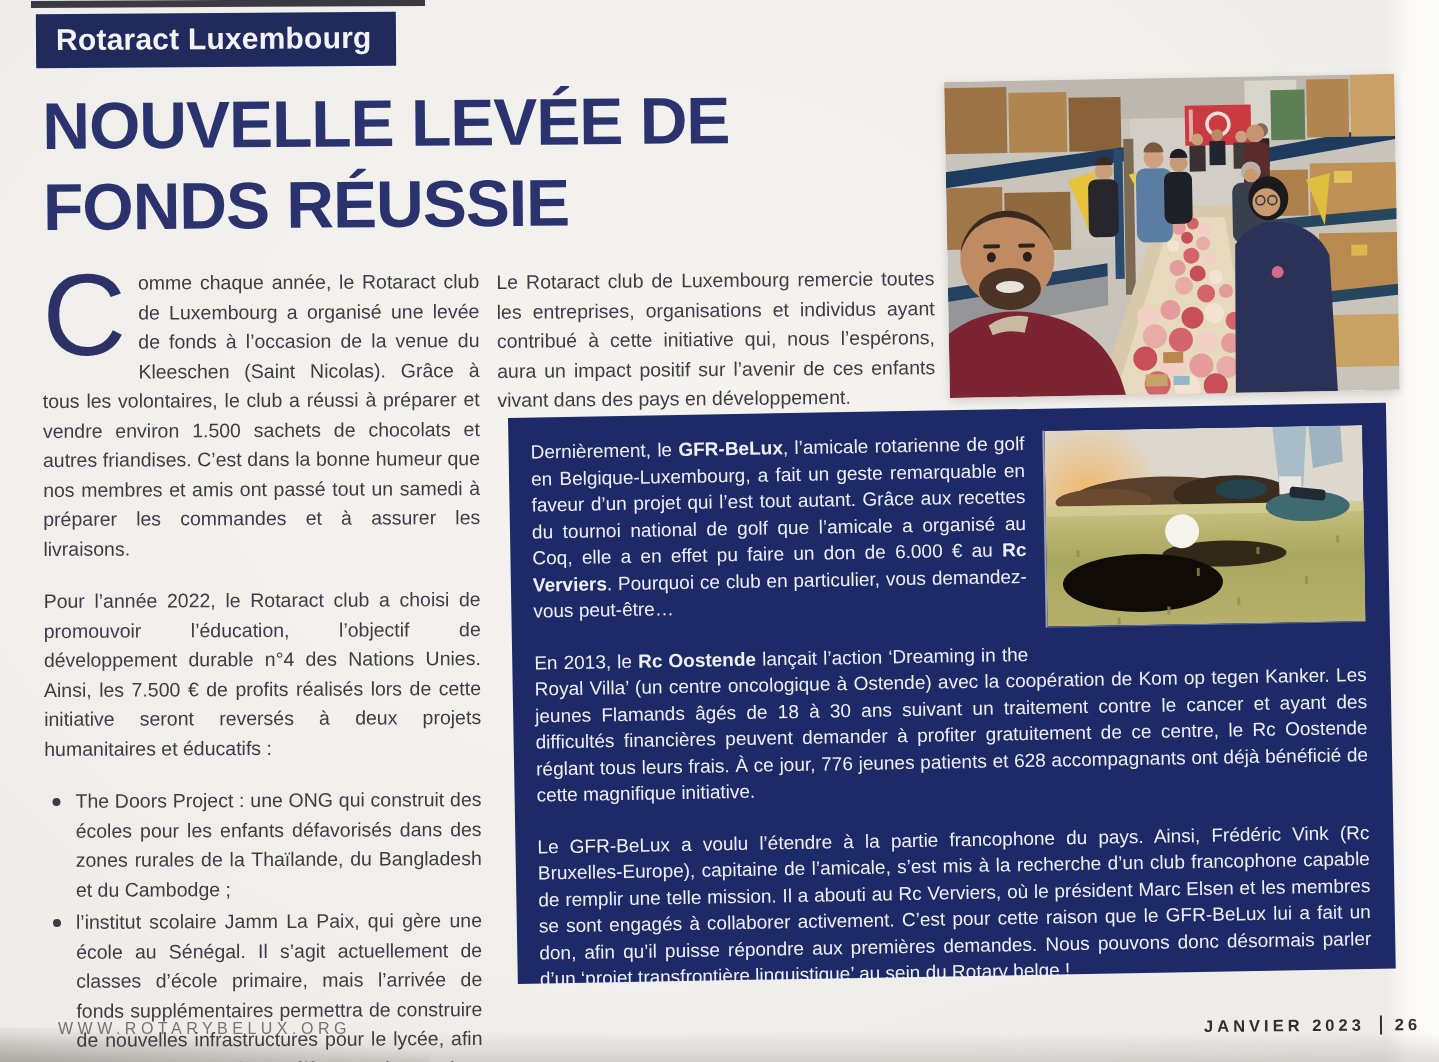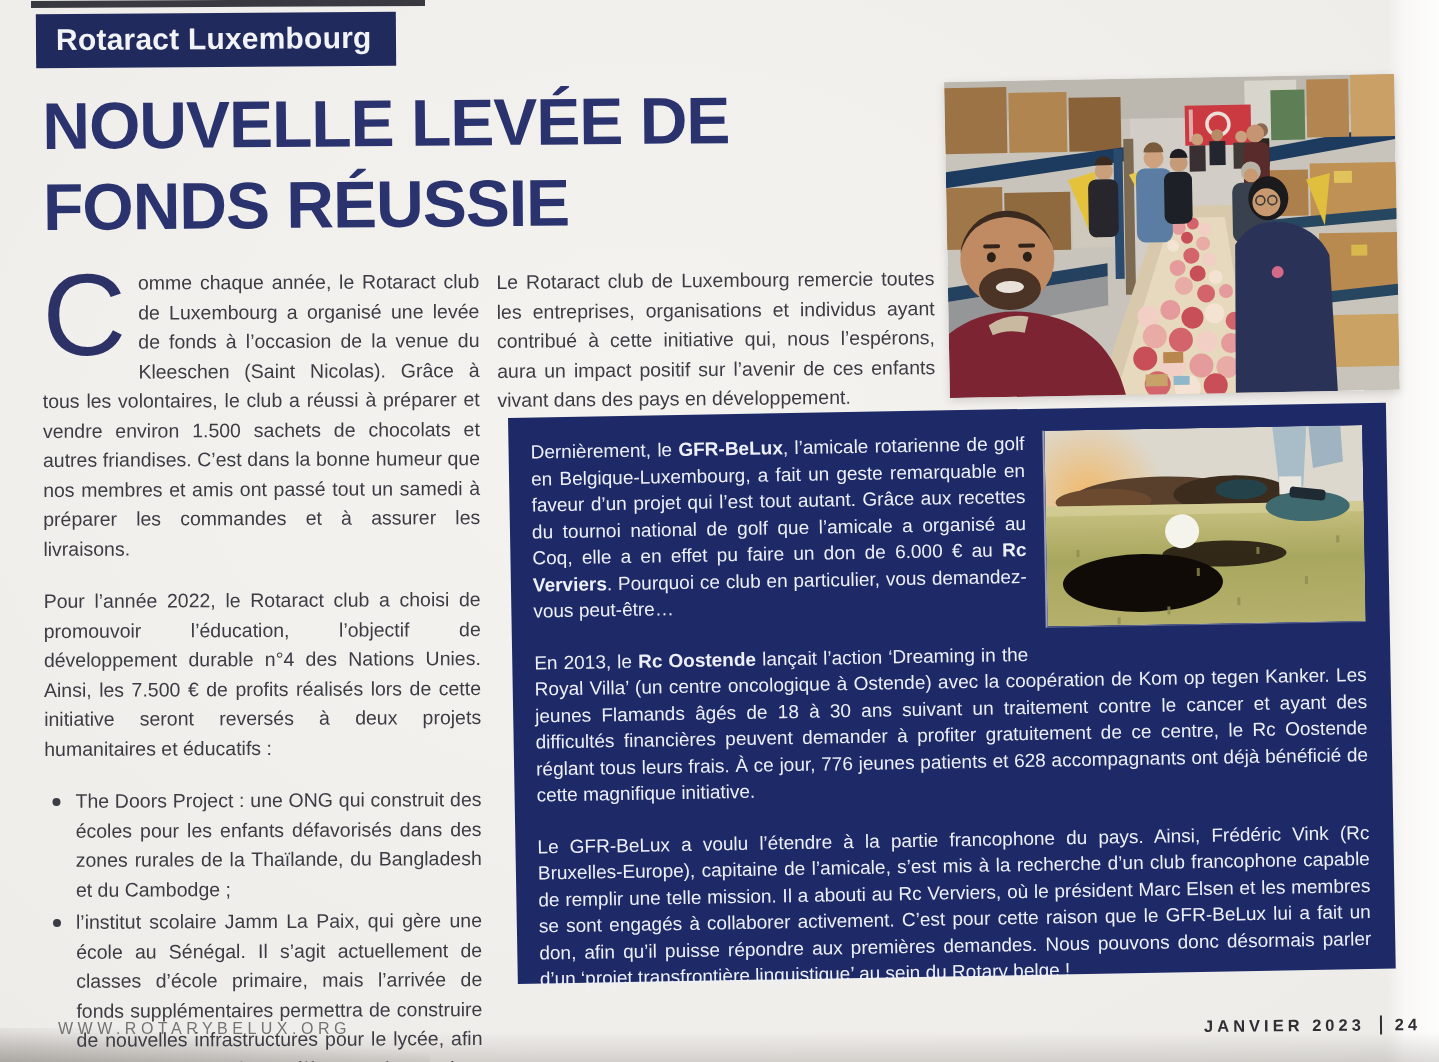--- a/index.html
+++ b/index.html
@@ -271,14 +271,14 @@
       </g>
     </svg>
   </div>
   <p><span>Dernièrement, le </span><span class="b">GFR-BeLux</span><span>, l’amicale rotarienne de golf en Belgique-Luxembourg, a fait un geste remarquable en faveur d’un projet qui l’est tout autant. Grâce aux recettes du tournoi national de golf que l’amicale a organisé au Coq, elle a en effet pu faire un don de 6.000 € au </span><span class="b">Rc Verviers</span><span>. Pourquoi ce club en particulier, vous demandez-vous peut-être…</span></p>
   <p><span>En 2013, le </span><span class="b">Rc Oostende</span><span> lançait l’action ‘Dreaming in the Royal Villa’ (un centre oncologique à Ostende) avec la coopération de Kom op tegen Kanker. Les jeunes Flamands âgés de 18 à 30 ans suivant un traitement contre le cancer et ayant des difficultés financières peuvent demander à profiter gratuitement de ce centre, le Rc Oostende réglant tous leurs frais. À ce jour, 776 jeunes patients et 628 accompagnants ont déjà bénéficié de cette magnifique initiative.</span></p>
   <p><span>Le GFR-BeLux a voulu l’étendre à la partie francophone du pays. Ainsi, Frédéric Vink (Rc Bruxelles-Europe), capitaine de l’amicale, s’est mis à la recherche d’un club francophone capable de remplir une telle mission. Il a abouti au Rc Verviers, où le président Marc Elsen et les membres se sont engagés à collaborer activement. C’est pour cette raison que le GFR-BeLux lui a fait un don, afin qu’il puisse répondre aux premières demandes. Nous pouvons donc désormais parler d’un ‘projet transfrontière linguistique’ au sein du Rotary belge !</span></p>
 </div>
 
 <div class="footer-url">WWW.ROTARYBELUX.ORG</div>
 <div class="footer-right">
-  <span>JANVIER 2023</span><span class="footer-sep"></span><span>24</span>
+  <span>JANVIER 2023</span><span class="footer-sep"></span><span>26</span>
 </div>
 
 </body></html>

